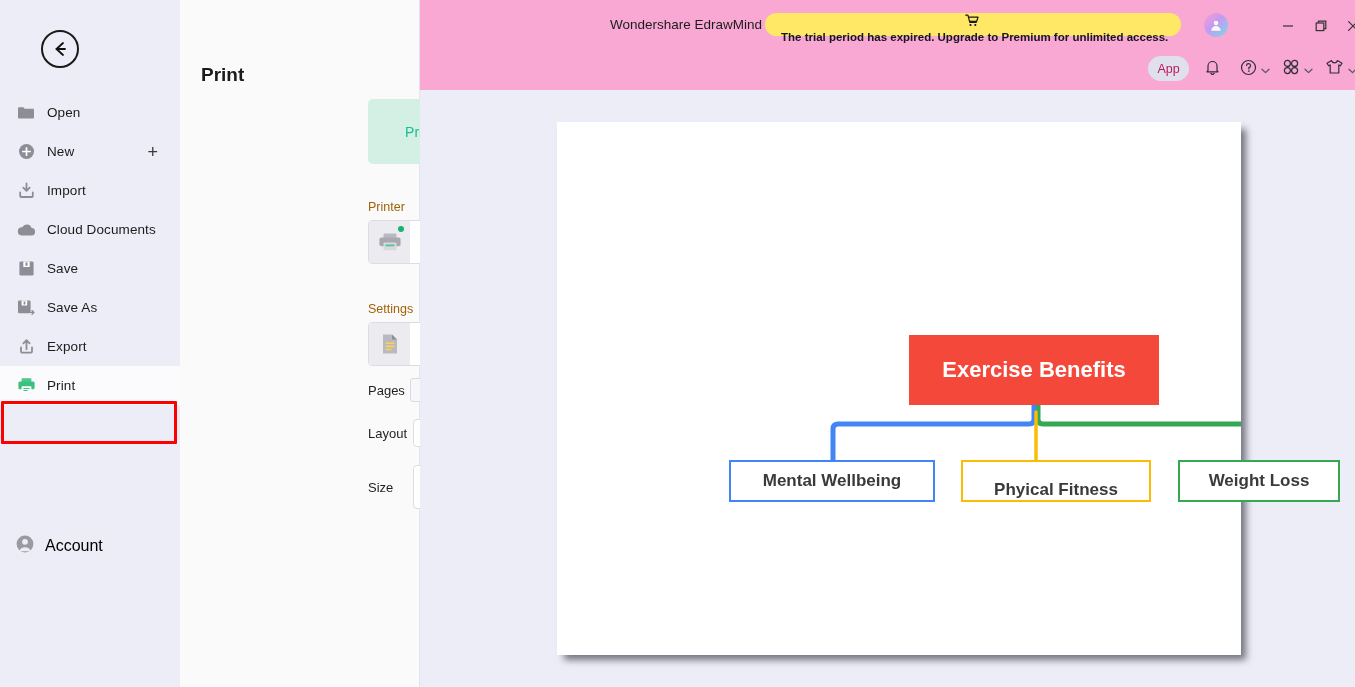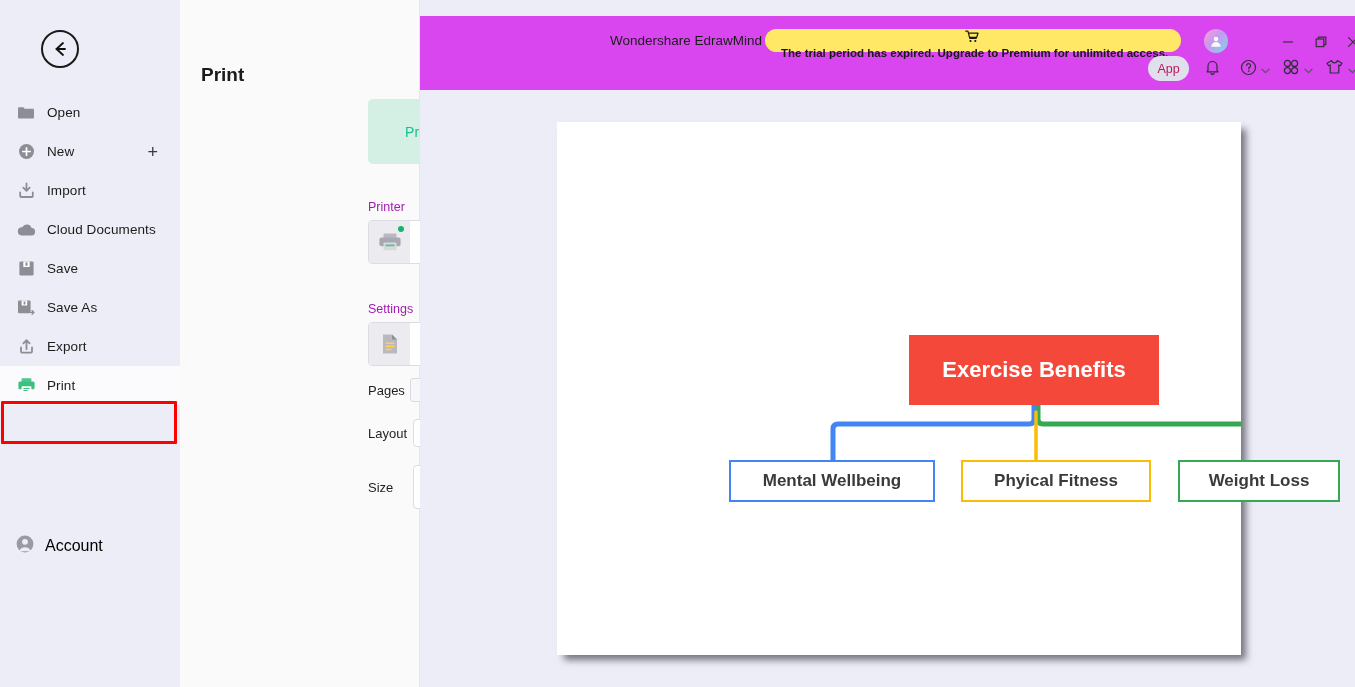--- a/index.html
+++ b/index.html
@@ -141,21 +141,21 @@
     display: flex; align-items: center; justify-content: center;
     margin-right: 8px;
   }
   #center-print-label { font-size: 13px; color: #1f1f1f; }
 
   .section-head {
     position: absolute;
     display: flex; justify-content: space-between; align-items: baseline;
     left: 188px; width: 225px;
   }
-  .section-head .sh-title { font-size: 12.5px; color: #a21caf; }
+  .section-head .sh-title { font-size: 12.5px; color: #a16207; }
   .section-head .sh-link { font-size: 12.5px; color: #2a7ae2; cursor: pointer; }
 
   .combo {
     position: absolute; left: 188px;
     width: 225px; height: 44px;
     background: #ffffff;
     border: 1px solid #dcdce3;
     border-radius: 4px;
     display: flex; align-items: stretch;
     cursor: pointer;
@@ -197,21 +197,21 @@
     padding-left: 11px;
     position: relative;
   }
   .select-box .sel-caret {
     position: absolute; right: 9px; top: 50%; transform: translateY(-50%);
   }
   .select-box .sel-main { font-size: 12.5px; color: #1c1c1c; line-height: 1.35; }
   .select-box .sel-sub  { font-size: 11.5px; color: #8a8a94; line-height: 1.35; }
 
   
-  #topbar { position: absolute; left: 420px; top: 16px; width: 935px; height: 90px; background: #d946ef; }
+  #topbar { position: absolute; left: 420px; top: 0; width: 935px; height: 90px; background: #f9a8d4; }
   #app-title {
     position: absolute; left: 190px; top: 17px;
     font-size: 13.5px; color: #1c1c1c;
   }
   #trial-banner {
     position: absolute; left: 345px; top: 13px;
     height: 23px;
     background: #ffe866;
     border-radius: 12px;
     display: flex; align-items: center;
@@ -287,21 +287,21 @@
     font-size: 22px; font-weight: bold;
   }
   .node-child {
     height: 42px;
     background: #ffffff;
     font-size: 17px; font-weight: bold;
     color: #3a3a3a;
     border-width: 2px; border-style: solid;
   }
   #node-c0 { left: 172px; top: 338px; width: 206px; border-color: #4285f4; }
-  #node-c1 { left: 404px; top: 338px; width: 190px; border-color: #fbbc05; }
+  #node-c1 { left: 404px; top: 338px; width: 190px; border-color: #fbbc05; align-items: flex-end; }
   #node-c2 { left: 621px; top: 338px; width: 162px; border-color: #34a853; }
 
   svg.links { position: absolute; left: 0; top: 0; width: 684px; height: 533px; pointer-events: none; }
 </style>
 </head>
 <body>
 
 <div id="app">
 
   <div id="sidebar">

